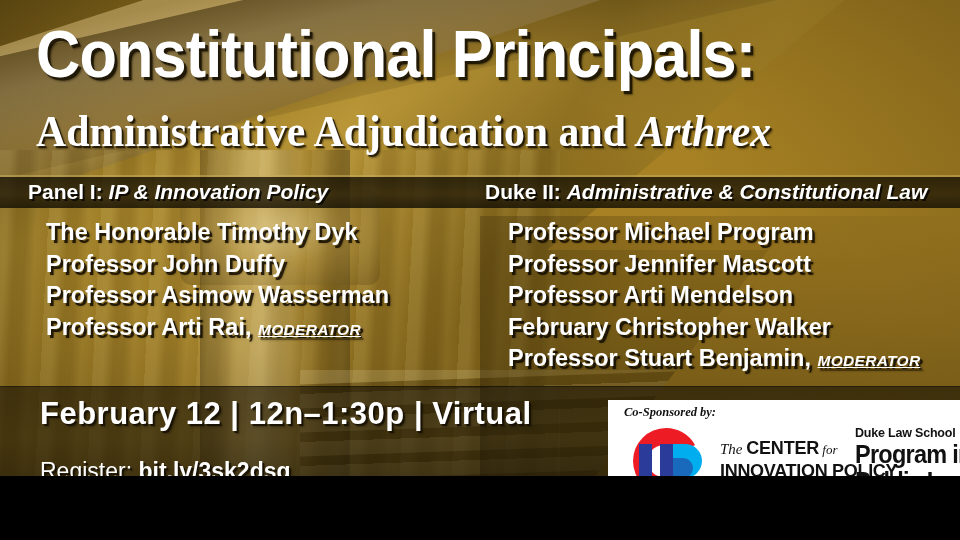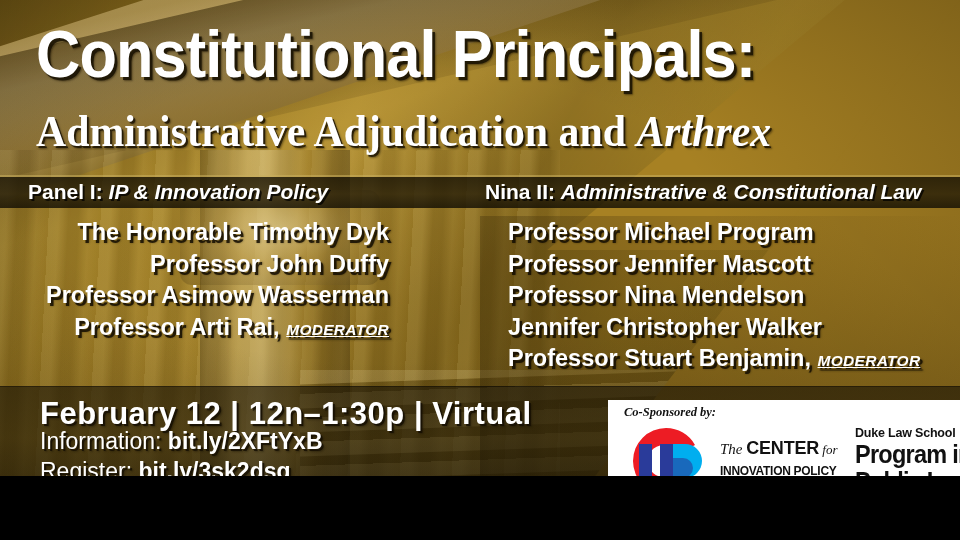--- a/index.html
+++ b/index.html
@@ -164,21 +164,21 @@
   .speakers {
     position:absolute;
     font-family:"Liberation Sans", sans-serif;
     font-weight:bold;
     font-size:23.5px;
     line-height:28.5px;
     color:#ffffff;
     text-shadow:2.5px 2.5px 0 rgba(20,14,2,0.82), 3px 3px 2px rgba(20,14,2,0.45);
     white-space:nowrap;
   }
-  #panel1-list { left:46px; top:218px;text-align:right; }
+  #panel1-list { left:46px; top:218px; }
   #panel2-list { left:508px; top:218px; }
   .speakers .role {
     font-size:15.5px;
     font-style:italic;
     font-weight:bold;
     letter-spacing:0.3px;
     text-decoration:underline;
   }
 
   
@@ -230,21 +230,21 @@
   .cip-text {
     position:absolute; left:112px; top:38px;
     font-family:"Liberation Sans", sans-serif;
     color:#111111;
     white-space:nowrap;
   }
   .cip-l1 { font-size:15px; line-height:20px; }
   .cip-l1 .the { font-family:"Liberation Serif", serif; font-style:italic; font-size:15px; }
   .cip-l1 .center { font-weight:bold; font-size:18px; letter-spacing:-0.2px; }
   .cip-l1 .for { font-family:"Liberation Serif", serif; font-style:italic; font-size:13px; }
-  .cip-l2 { font-weight:bold; font-size:12px; line-height:20px; letter-spacing:-0.3px; margin-top:1px; }
+  .cip-l2 { font-weight:bold; font-size:18px; line-height:20px; letter-spacing:-0.3px; margin-top:1px; }
   .cip-l3 { font-size:13px; line-height:19px; margin-top:1px; }
   .cip-l3 .at { font-family:"Liberation Serif", serif; font-style:italic; font-size:13px; }
   .cip-l3 .dl { font-weight:bold; font-size:14px; letter-spacing:-0.2px; }
 
   .pubbox {
     position:absolute; left:247px; top:26px;
     font-family:"Liberation Sans", sans-serif;
     color:#111111;
     white-space:nowrap;
   }
@@ -277,45 +277,43 @@
 
     <div class="title">Constitutional Principals:</div>
 
     <div class="subtitle"><span>Administrative Adjudication and </span><em>Arthrex</em></div>
 
     <div class="panel-band-top"></div>
     <div class="panel-band"></div>
 
     <div class="panel-head" id="panel1-head"><span>Panel I:</span> <em>IP &amp; Innovation Policy</em></div>
 
-    <div class="panel-head" id="panel2-head"><span>Nina II:</span> <em>Administrative &amp; Constitutional Law</em></div>
+    <div class="panel-head" id="panel2-head"><span>Duke II:</span> <em>Administrative &amp; Constitutional Law</em></div>
 
     <div class="speakers" id="panel1-list">
       <div><span>The Honorable Timothy Dyk</span> <span class="role"></span></div>
       <div><span>Professor John Duffy</span> <span class="role"></span></div>
       <div><span>Professor Asimow Wasserman</span> <span class="role"></span></div>
       <div><span>Professor Arti Rai,</span> <span class="role">MODERATOR</span></div>
     </div>
 
     <div class="speakers" id="panel2-list">
       <div><span>Professor Michael Program</span> <span class="role"></span></div>
       <div><span>Professor Jennifer Mascott</span> <span class="role"></span></div>
-      <div><span>Professor Nina Mendelson</span> <span class="role"></span></div>
-      <div><span>Jennifer Christopher Walker</span> <span class="role"></span></div>
+      <div><span>Professor Arti Mendelson</span> <span class="role"></span></div>
+      <div><span>February Christopher Walker</span> <span class="role"></span></div>
       <div><span>Professor Stuart Benjamin,</span> <span class="role">MODERATOR</span></div>
     </div>
 
     <div class="info-band"></div>
     <div class="info-band-edge-top"></div>
     <div class="info-band-edge-bot"></div>
 
     <div class="event-line" id="event-when">February 12  |  12n–1:30p  |  Virtual</div>
 
-    <div class="event-line" id="event-info"><span>Information:</span>
-      <b>bit.ly/2XFtYxB</b></div>
 
     <div class="event-line" id="event-register"><span>Register:</span>
       <b>bit.ly/3sk2dsq</b></div>
 
     <div class="logo-card">
 
       <div class="cosponsor">Co-Sponsored by:</div>
 
       <svg class="cip-mark" viewBox="0 0 98 100">
 

